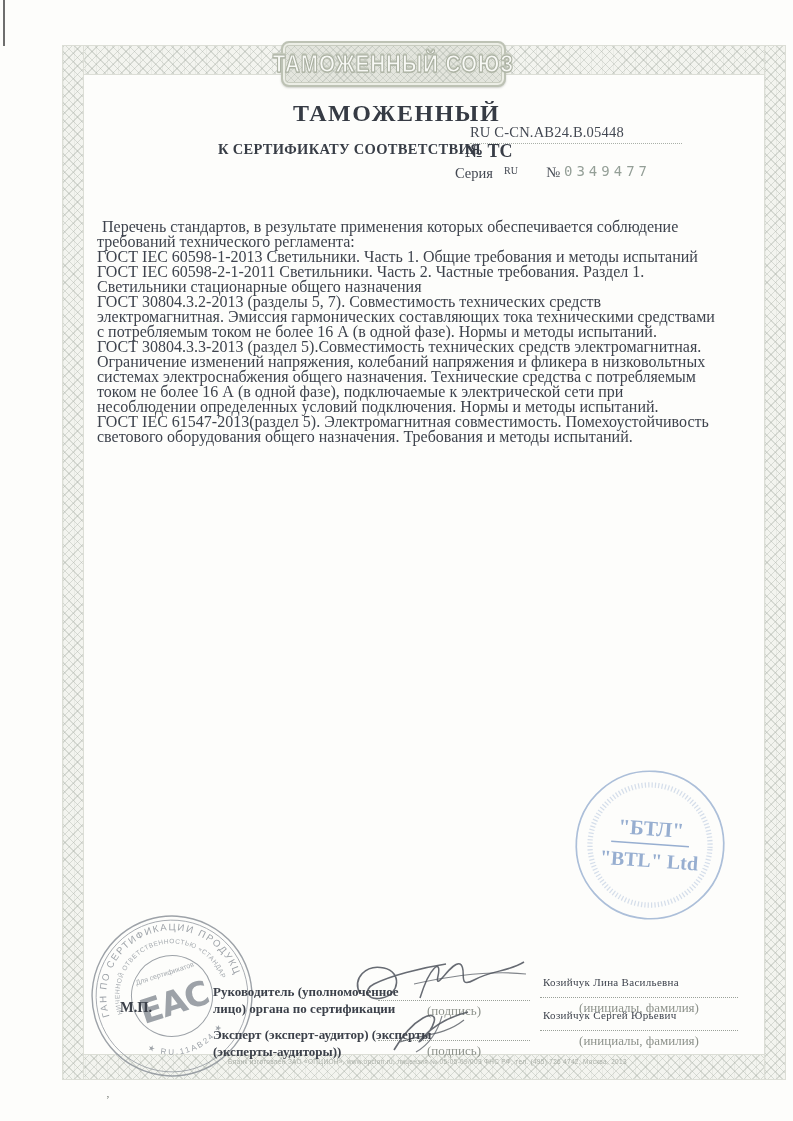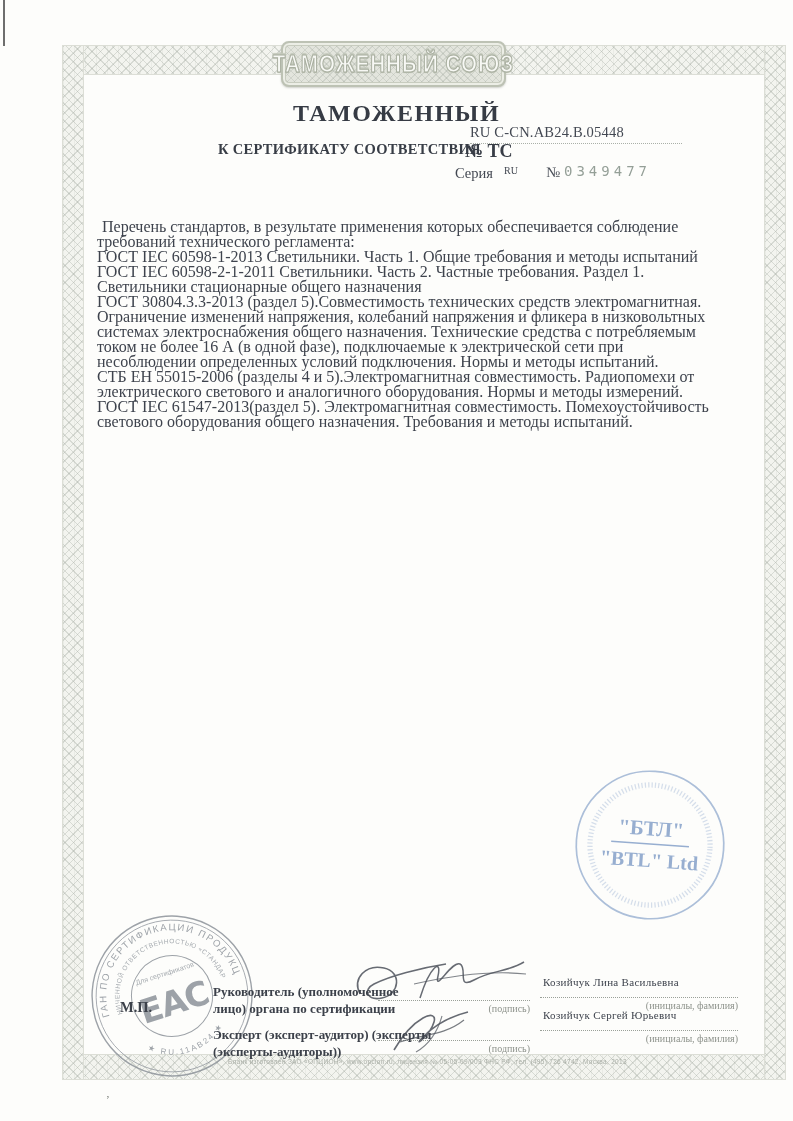--- a/index.html
+++ b/index.html
@@ -66,21 +66,21 @@
   .bodytext p.first{ text-indent:5px; }
   
   .stamp-eac{position:absolute;left:86px;top:910px;transform:rotate(-18deg);opacity:.85;z-index:2;}
   .stamp-btl{position:absolute;left:566px;top:766px;transform:rotate(4deg);opacity:.9;z-index:2;}
   .mp-label{position:absolute;left:92px;top:999px;font-size:14.5px;font-weight:bold;color:#3c414a;z-index:4;margin-left:28px;}
   
   .role{position:absolute;font-size:13px;font-weight:bold;line-height:16.5px;color:#3c414a;z-index:3;}
   .role1{left:213px;top:984px;width:190px;}
   .role2{left:213px;top:1027px;width:225px;}
   .sigline{position:absolute;border-bottom:1px dotted #9aa098;z-index:1;}
-  .sigcap{position:absolute;font-size:10px;color:#8d928b;text-align:right;z-index:1;}
+  .sigcap{position:absolute;font-size:13px;color:#8d928b;text-align:center;z-index:1;}
   .sline1{left:378px;top:1000px;width:152px;}
   .scap1{left:378px;top:1003px;width:152px;}
   .sline2{left:378px;top:1040px;width:152px;}
   .scap2{left:378px;top:1043px;width:152px;}
   .name{position:absolute;font-size:11px;color:#3e434d;letter-spacing:.3px;z-index:2;}
   .name1{left:543px;top:976px;}
   .name2{left:543px;top:1009px;}
   .nline1{left:540px;top:997px;width:198px;}
   .ncap1{left:540px;top:1000px;width:198px;}
   .nline2{left:540px;top:1030px;width:198px;}
@@ -117,22 +117,22 @@
 <span class="certnumber">RU C-CN.АВ24.В.05448</span>
 <span class="series-label">Серия</span>
 <span class="series-region">RU</span>
 <span class="blank-sign">№</span>
 <span class="blank-number">0349477</span>
 
 <div class="bodytext">
   <p class="first">Перечень стандартов, в результате применения которых обеспечивается соблюдение требований технического регламента:</p>
   <p>ГОСТ IEC 60598-1-2013 Светильники. Часть 1. Общие требования и методы испытаний</p>
   <p>ГОСТ IEC 60598-2-1-2011 Светильники. Часть 2. Частные требования. Раздел 1. Светильники стационарные общего назначения</p>
+  <p>ГОСТ 30804.3.2-2013 (разделы 5, 7). Совместимость технических средств электромагнитная. Эмиссия гармонических составляющих тока техническими средствами с потребляемым током не более 16 А (в одной фазе). Нормы и методы испытаний.</p>
   <p>ГОСТ 30804.3.3-2013 (раздел 5).Совместимость технических средств электромагнитная. Ограничение изменений напряжения, колебаний напряжения и фликера в низковольтных системах электроснабжения общего назначения. Технические средства с потребляемым током не более 16 А (в одной фазе), подключаемые к электрической сети при несоблюдении определенных условий подключения. Нормы и методы испытаний.</p>
-  <p>СТБ ЕН 55015-2006 (разделы 4 и 5).Электромагнитная совместимость. Радиопомехи от электрического светового и аналогичного оборудования. Нормы и методы измерений.</p>
   <p>ГОСТ IEC 61547-2013(раздел 5). Электромагнитная совместимость. Помехоустойчивость светового оборудования общего назначения. Требования и методы испытаний.</p>
 </div>
 
 <svg class="stamp-btl" width="168" height="158" viewBox="0 0 150 150">
   <circle cx="75" cy="75" r="70" fill="none" stroke="#8ca6cc" stroke-width="1.6" opacity=".8"></circle>
   <circle cx="75" cy="75" r="57" fill="none" stroke="#9cb2d2" stroke-width="5" stroke-dasharray="1.2 2" opacity=".45"></circle>
   <text x="75" y="66" text-anchor="middle" font-family="Liberation Serif, serif" font-size="20" font-weight="bold" fill="#8ca6cc">"БТЛ"</text>
   <line x1="38" y1="74" x2="112" y2="74" stroke="#8ca6cc" stroke-width="1.4"></line>
   <text x="75" y="96" text-anchor="middle" font-family="Liberation Serif, serif" font-size="19" font-weight="bold" fill="#8ca6cc">"BTL" Ltd</text>
 </svg>

